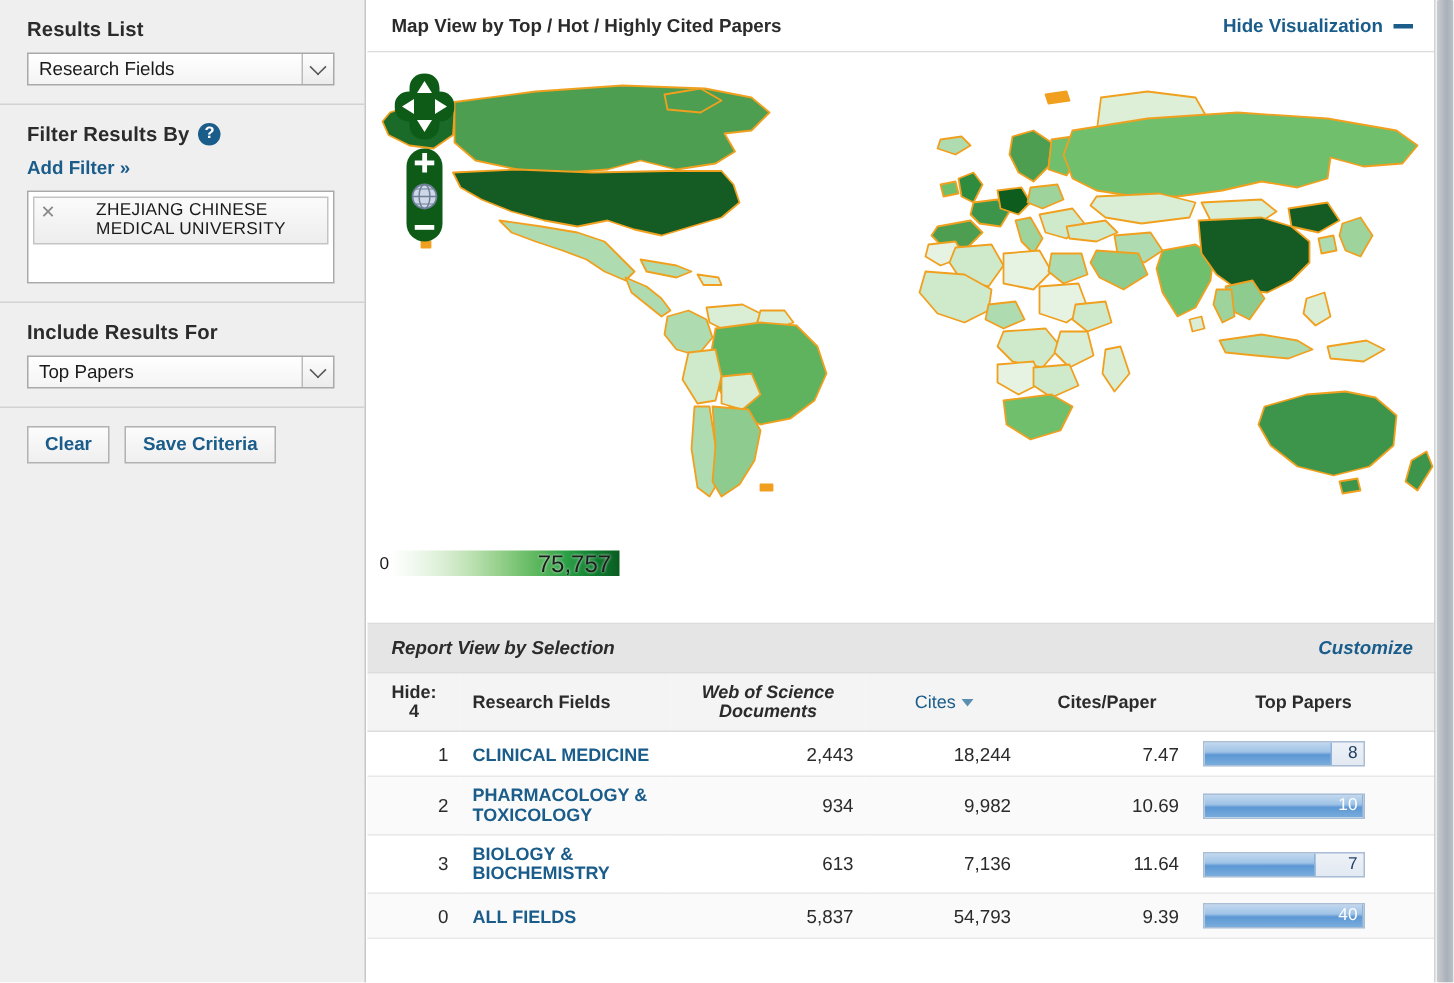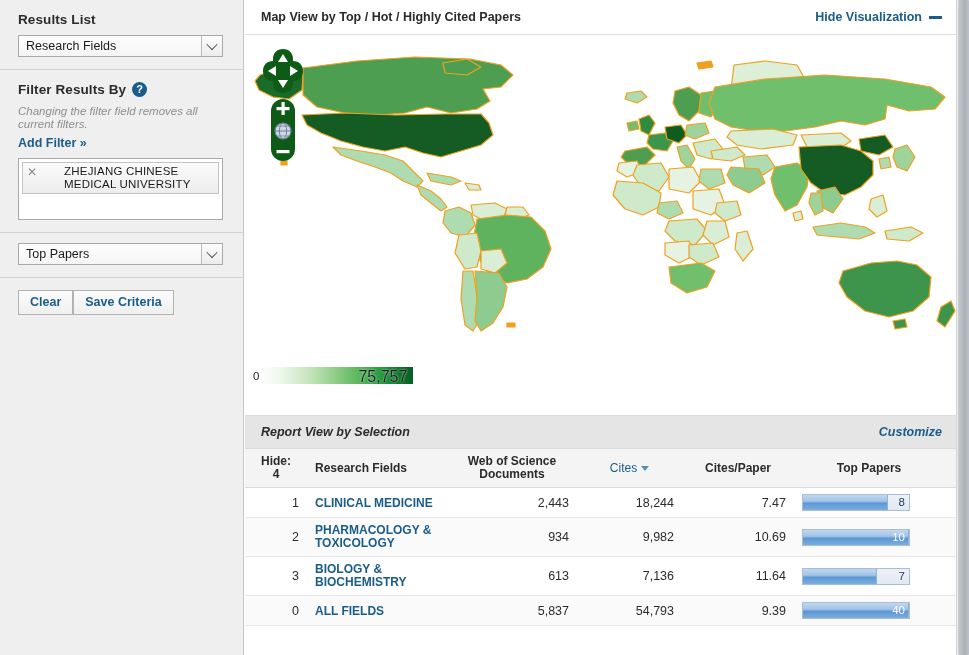--- a/index.html
+++ b/index.html
@@ -79,21 +79,21 @@
   }
   .chip-x {
     color: #8a8a8a; font-size: 12px; line-height: 12px;
     padding-top: 1px; cursor: pointer; font-weight: normal;
   }
   .chip-label {
     font-size: 11.5px; color: #1a1a1a; line-height: 12.5px;
     letter-spacing: .2px;
     margin-left: 24px;
   }
-  .btn-row { padding: 12px 18px; display: flex; }
+  .btn-row { padding: 12px 18px; display: flex; gap: 10px; }
   .btn {
     background: linear-gradient(#fcfcfc,#efefef);
     border: 1px solid #b2b2b2;
     color: #1a5c8a; font-weight: bold; font-size: 12.5px;
     padding: 4px 11px 5px 11px; cursor: pointer;
   }
 
   
   #main {
     position: absolute; left: 245px; top: 0;
@@ -164,21 +164,21 @@
   table.report thead th {
     background: #f4f4f4;
     border-top: 1px solid #dcdcdc;
     border-bottom: 1px solid #dcdcdc;
     font-size: 12px; font-weight: bold; color: #2b2b2b;
     padding: 6px 8px; vertical-align: middle;
     line-height: 13px;
   }
   th.c-rank   { width: 62px;  text-align: right; padding-right: 10px; }
   th.c-field  { width: 140px; text-align: left;  padding-left: 10px; }
-  th.c-docs   { width: 130px; text-align: center; }
+  th.c-docs   { width: 130px; text-align: center; font-style: italic; }
   th.c-cites  { width: 105px; text-align: center; }
   th.c-cpp    { width: 112px; text-align: center; }
   th.c-top    { width: 150px; text-align: center; }
   th.c-pad    { width: 12px; }
   .total-lbl { display: block; text-align: center; }
   .sort-link {
     color: #1a5c8a; font-weight: normal; cursor: pointer;
     display: inline-flex; align-items: center; gap: 4px;
   }
   .sort-caret {
@@ -249,33 +249,33 @@
       </div>
     </div>
 
     <div class="side-divider"></div>
 
     <div class="side-section">
       <div class="side-title with-help">
         <span>Filter Results By</span>
         <span class="help-icon">?</span>
       </div>
-      <div class="filter-note">Changing the filter field removes all current filters.</div>
       <span class="add-filter">Add Filter »</span>
       <div class="filter-box">
         <div class="filter-chip">
           <span class="chip-x">✕</span>
           <span class="chip-label">ZHEJIANG CHINESE MEDICAL UNIVERSITY</span>
         </div>
       </div>
     </div>
 
     <div class="side-divider"></div>
 
     <div class="side-section">
+      <div class="side-title">Include Results For</div>
       <div class="select-wrap">
         <span class="sel-text">Top Papers</span>
         <span class="sel-arrow">
           <span class="chev"></span>
         </span>
       </div>
     </div>
 
     <div class="side-divider"></div>
 

